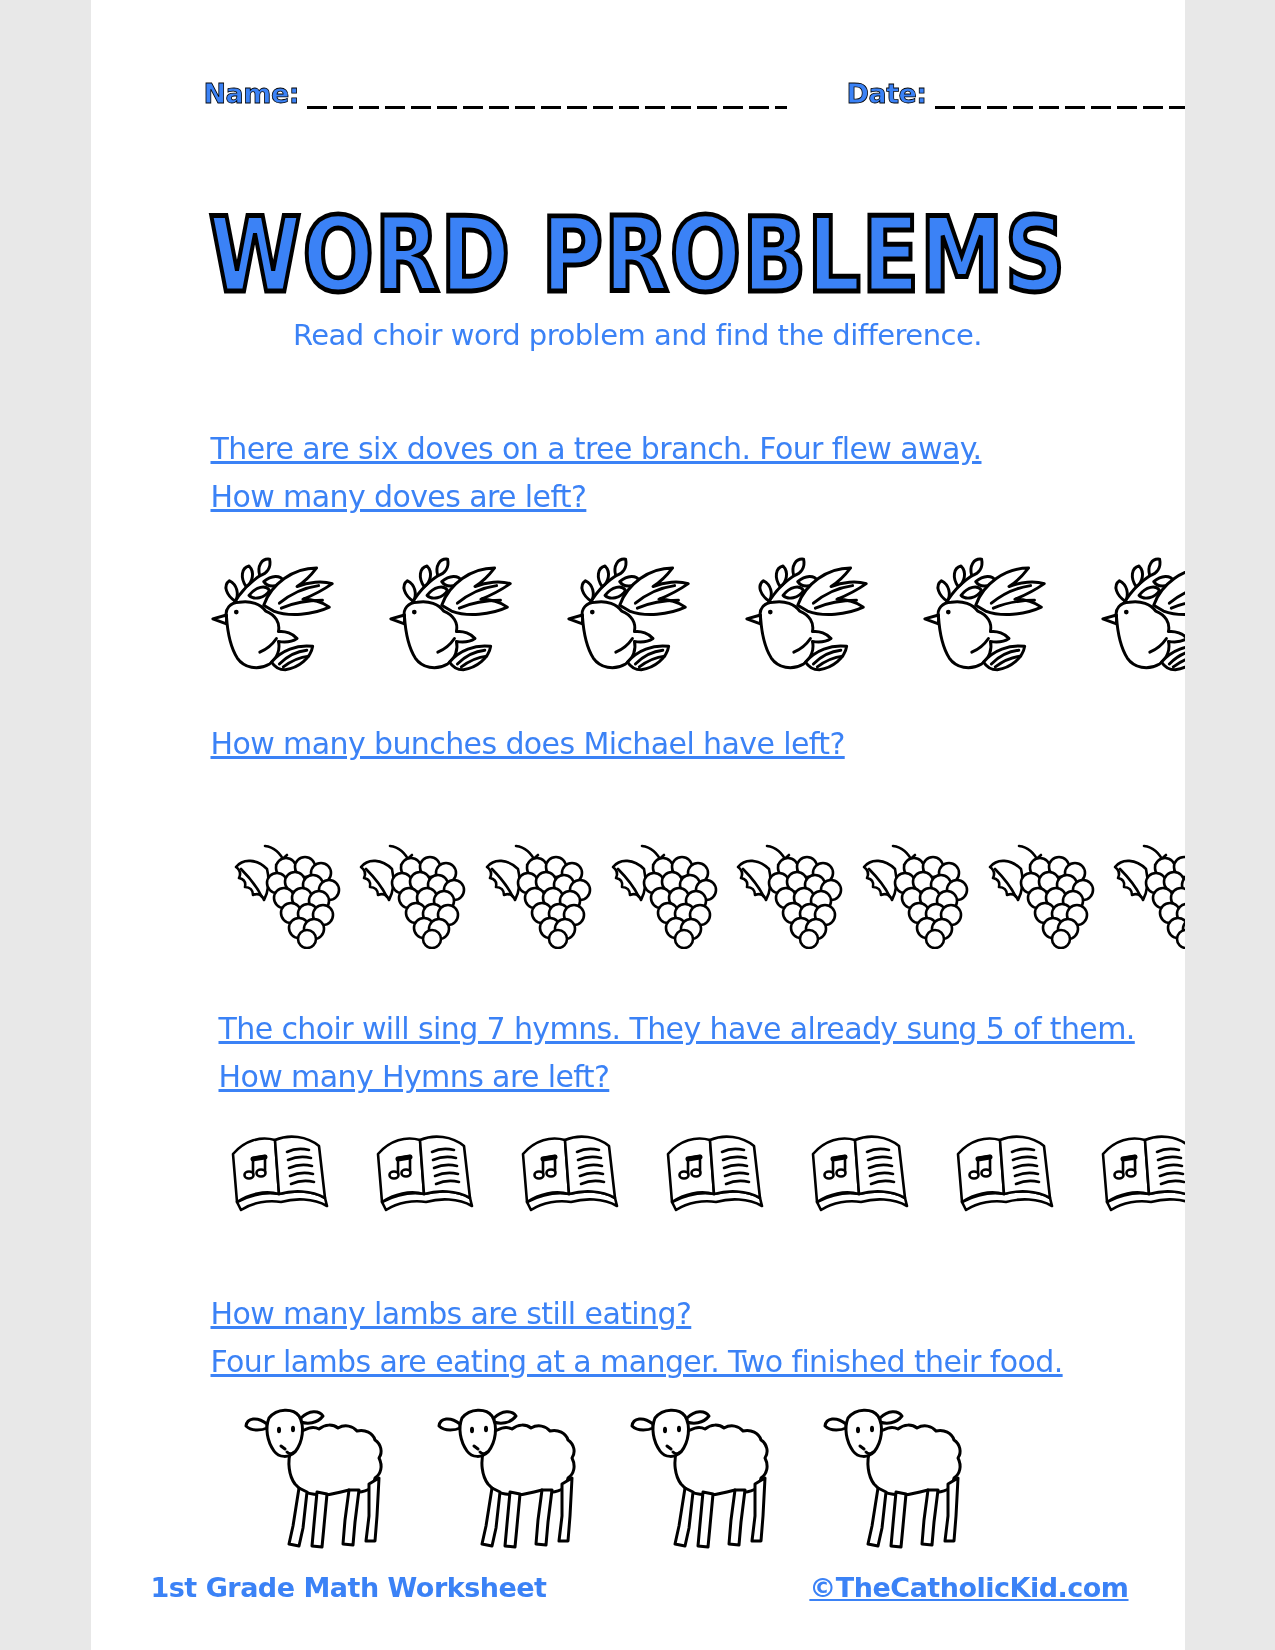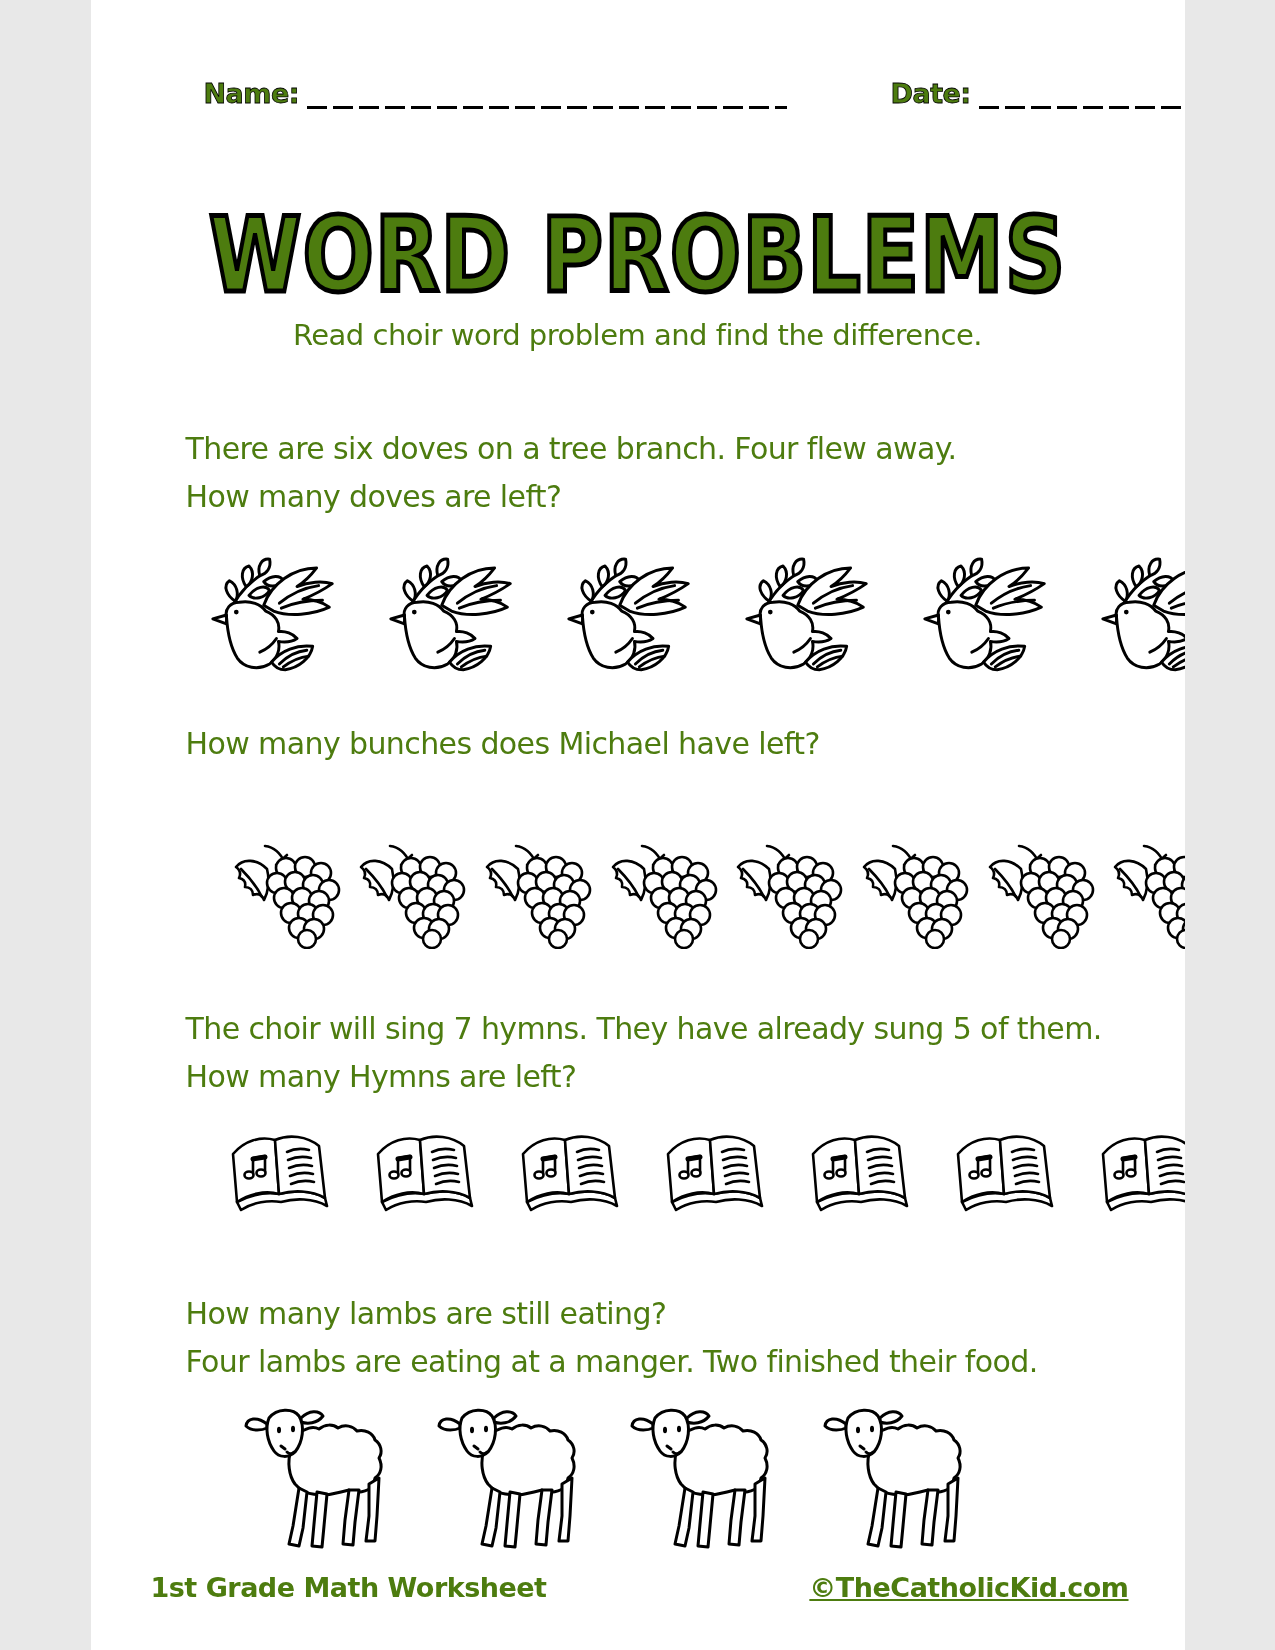--- a/index.html
+++ b/index.html
@@ -2,48 +2,48 @@
 <html><head>
 <meta charset="utf-8">
 <style>
   html,body{margin:0;padding:0;background:#e8e8e8;}
   .page{
     position:relative;
     width:1094px;height:1650px;
     margin:0 auto;
     background:#ffffff;
     font-family:"DejaVu Sans","Liberation Sans",sans-serif;
-    color:#4d7c0f;
+    color:#3b82f6;
     overflow:hidden;
   }
   
   .field{position:absolute;top:78px;display:flex;align-items:flex-end;}
   .field-name{left:113px;}
-  .field-date{left:800px;}
+  .field-date{left:756px;}
   .field-label{font-weight:bold;font-size:27px;letter-spacing:-0.5px;-webkit-text-stroke:0.8px #000;}
   .write-line{display:inline-block;height:26px;margin-left:8px;
     background:repeating-linear-gradient(90deg,#000 0 20px,transparent 20px 26px) left bottom/100% 3px no-repeat;}
   .line-name{width:480px;}
   .line-date{width:288px;}
   
   .title{
     position:absolute;top:196px;left:0;width:100%;
     text-align:center;font-size:84px;font-weight:bold;letter-spacing:1px;
     -webkit-text-stroke:4px #000;
     transform:scaleY(1.22);transform-origin:center top;
     white-space:nowrap;
   }
   .subtitle{
     position:absolute;top:318px;left:0;width:100%;
     text-align:center;font-size:29px;letter-spacing:-0.5px;
   }
   
-  .problem{position:absolute;left:95px;}
+  .problem{position:absolute;left:120px;text-decoration:underline;}
   .ptext{font-size:30px;letter-spacing:-0.6px;line-height:48px;white-space:nowrap;}
-  .p1{top:425px;} .p2{top:720px;} .p3{top:1005px;} .p4{top:1290px;}
+  .p1{top:425px;} .p2{top:720px;} .p3{top:1005px;margin-left:8px;} .p4{top:1290px;}
   
   .icon-row{position:absolute;display:flex;justify-content:space-between;align-items:flex-start;}
   .row-doves {top:556px;left:112px;width:1032px;}
   .row-grapes{top:841px;left:138px;width:992px;}
   .row-books {top:1128px;left:132px;width:978px;}
   .row-lambs {top:1400px;left:152px;width:730px;}
   .icon-row svg{flex:0 0 auto;display:block;}
   
   .footer-left{position:absolute;top:1572px;left:60px;font-size:27px;font-weight:bold;letter-spacing:-0.5px;}
   .footer-right{position:absolute;top:1572px;right:56px;font-size:27px;font-weight:bold;letter-spacing:-0.5px;text-decoration:underline;}

